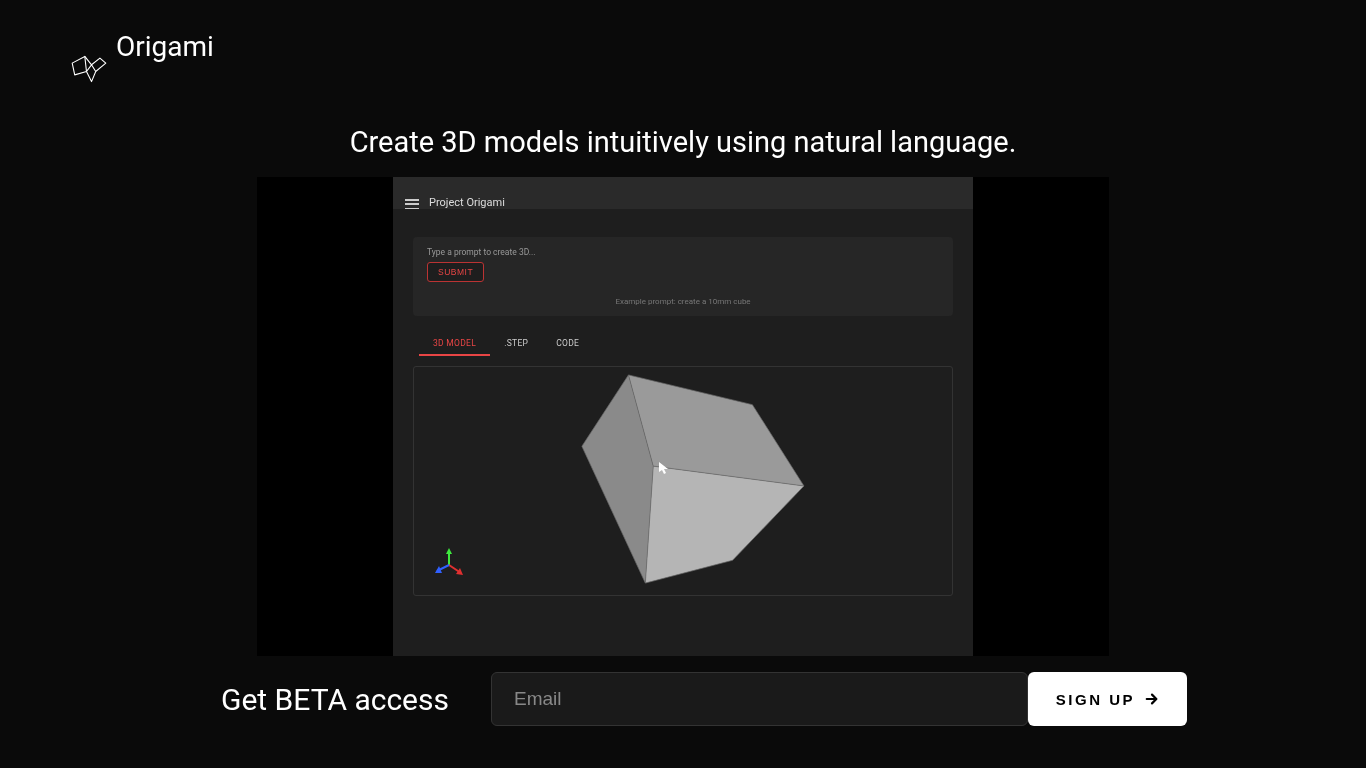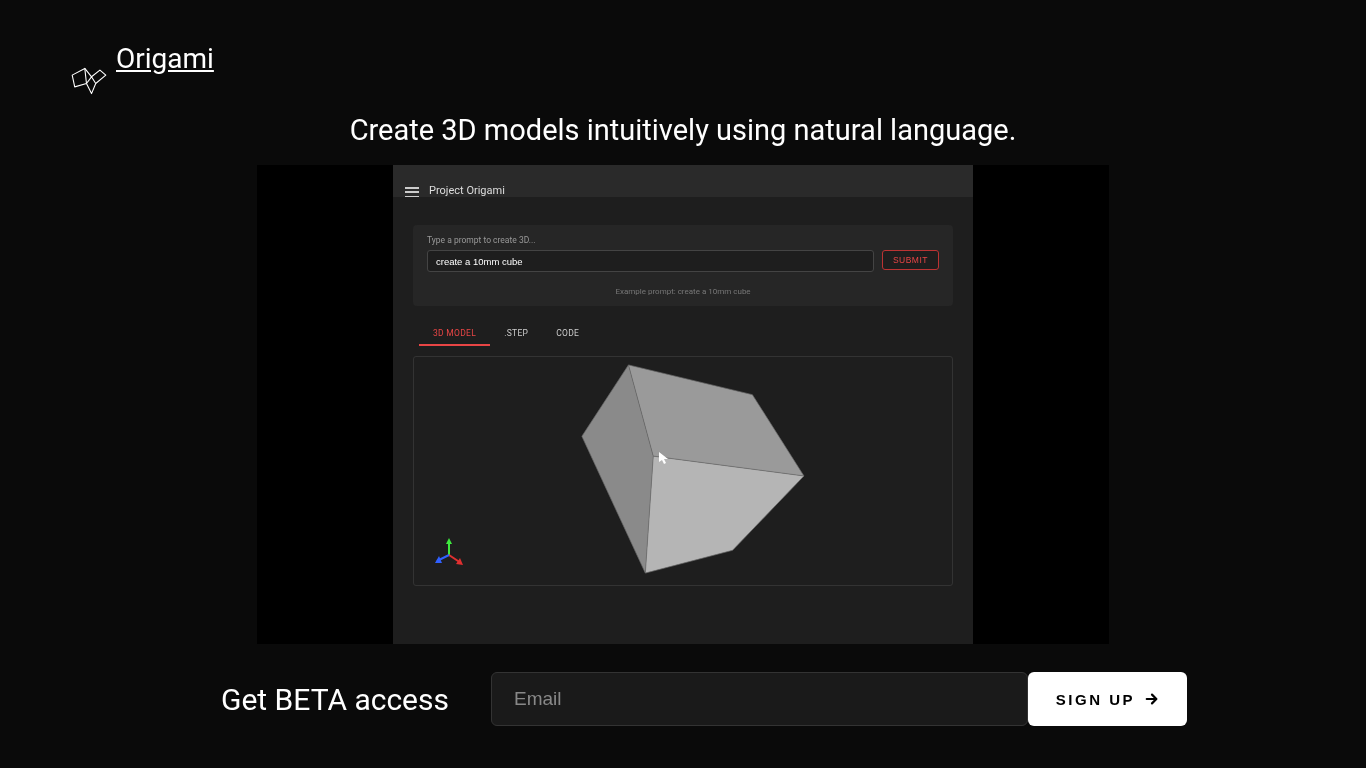--- a/index.html
+++ b/index.html
@@ -9,22 +9,21 @@
       background: #0a0a0a;
       font-family: -apple-system, BlinkMacSystemFont, "Segoe UI", Roboto, sans-serif;
       color: #fff;
       overflow: hidden;
       position: relative;
     }
     
     .header {
       display: flex;
       align-items: flex-end;
-      padding: 42px 0 0 68px;
-      text-decoration: underline;
+      padding: 30px 0 0 68px;
     }
     
     .logo-wrap {
       display: flex;
       align-items: flex-start;
     }
     
     .logo-icon {
       width: 42px;
       height: 42px;
@@ -36,21 +35,21 @@
       font-size: 28px;
       font-weight: 400;
       line-height: 1.2;
       max-width: 90px;
     }
     
     .tagline {
       text-align: center;
       font-size: 29px;
       font-weight: 400;
-      margin-top: 11px;
+      margin-top: 35px;
     }
     
     .demo-frame {
       width: 852px;
       height: 479px;
       margin: 18px auto 0;
       background: #000;
       display: flex;
       justify-content: center;
     }
@@ -265,21 +264,20 @@
         <span></span>
           <span></span>
           <span></span>
       </div>
       <div class="app-title">Project Origami</div>
     </div>
     <div class="app-body">
       <div class="prompt-card">
         <div class="prompt-label">Type a prompt to create 3D...</div>
         <div class="prompt-row">
-          <input class="prompt-input" value="create a 10mm cube" style="">
           <button class="submit-btn">SUBMIT</button>
         </div>
         <div class="example-hint">Example prompt: create a 10mm cube</div>
       </div>
       <div class="tabs">
         <div class="tab active">3D MODEL</div>
         <div class="tab">.STEP</div>
         <div class="tab">CODE</div>
       </div>
       <div class="viewport">

